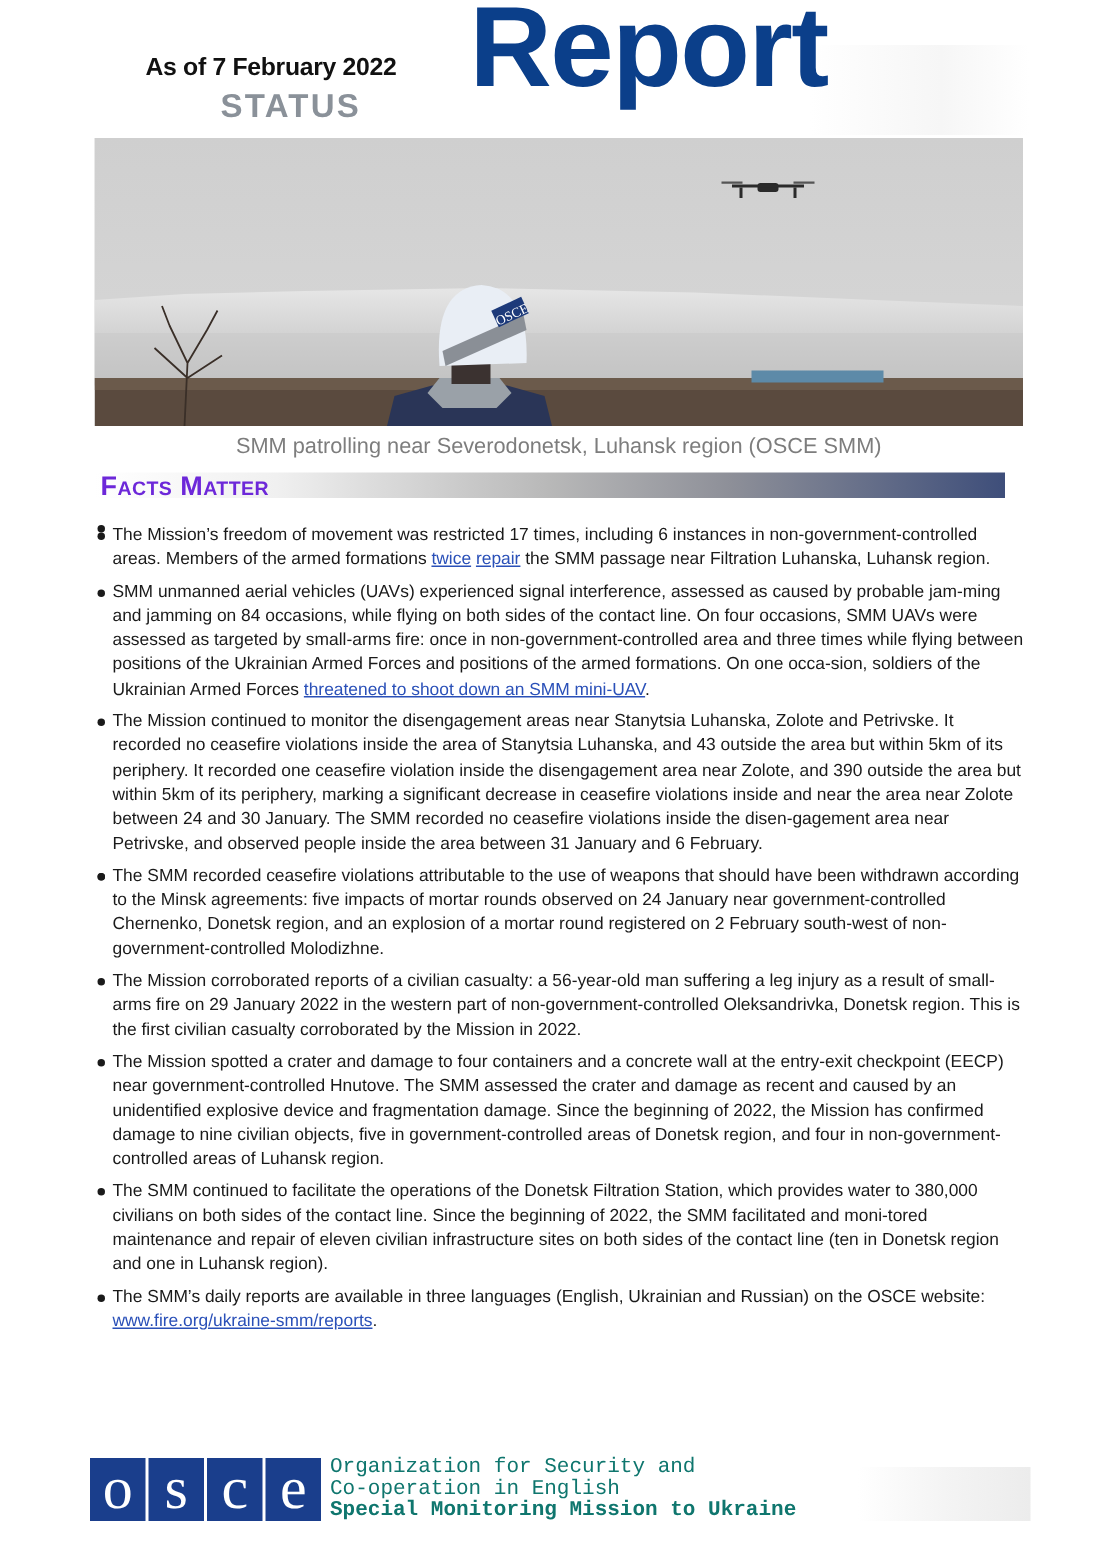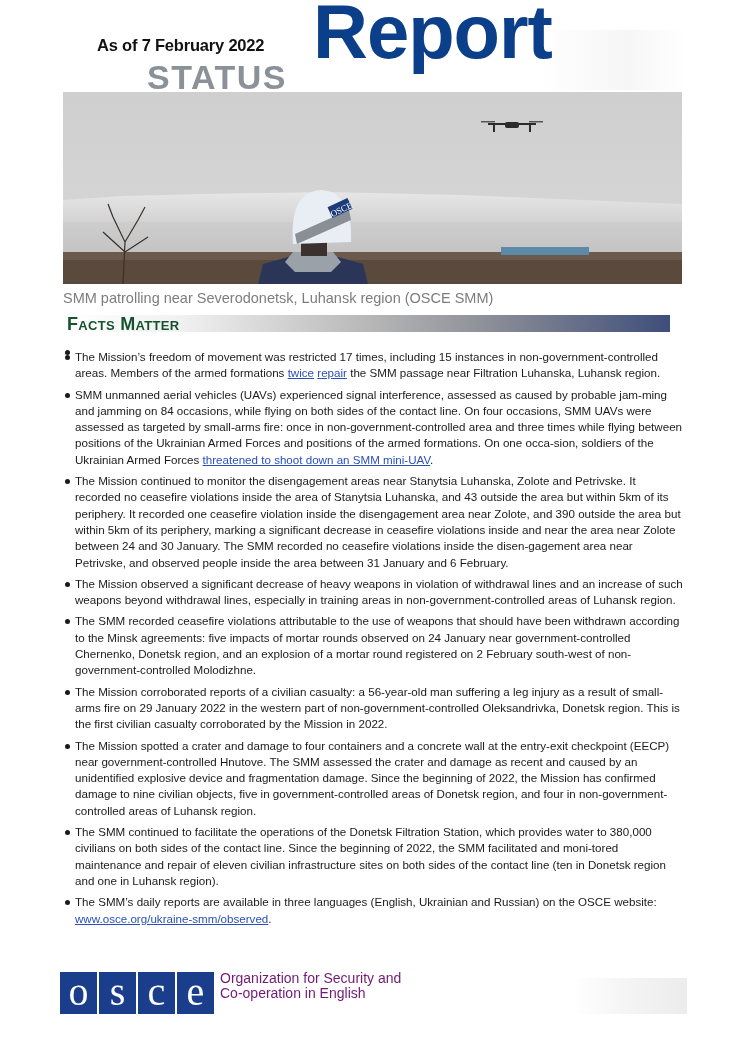--- a/index.html
+++ b/index.html
@@ -13,44 +13,44 @@
       background: linear-gradient(to right, #ffffff, #f6f6f6 60%, #ffffff);
     }
     .date-line {
       position: absolute; left: 97px; top: 36px;
       font-family: "Liberation Sans", sans-serif; font-weight: bold;
       font-size: 16.5px; color: #111111; letter-spacing: -0.2px;
     }
     .status-word {
       position: absolute; left: 147px; top: 58px;
       font-family: "Liberation Sans", sans-serif; font-weight: bold;
-      font-size: 34px; color: #8a9199; letter-spacing: 1.5px;
+      font-size: 22px; color: #8a9199; letter-spacing: 1.5px;
     }
     .report-word {
       position: absolute; left: 313px; top: -6px;
       font-family: "Liberation Sans", sans-serif; font-weight: bold;
       font-size: 76px; color: #0b3f8a; letter-spacing: -1px; line-height: 1;
     }
     .photo-frame {
       position: absolute; left: 63px; top: 92px; width: 619px; height: 192px;
       background: #dcdcdc; overflow: hidden;
     }
     .photo-frame svg { display: block; }
     .caption {
-      position: absolute; left: 63px; top: 290px; width: 619px; 
+      position: absolute; left: 63px; top: 290px; width: 619px; text-align: center;
       font-family: "Liberation Sans", sans-serif; font-size: 14.5px; color: #7d7d7d;
     }
     .section-bar {
       position: absolute; left: 63px; top: 315px; width: 607px; height: 17px;
       background: linear-gradient(to right, #ffffff 0%, #f0f0f0 20%, #b8b8b8 50%, #8d8f98 70%, #3e4e7a 100%);
     }
     .section-title {
       position: absolute; left: 67px; top: 314px;
       font-family: "Liberation Sans", sans-serif; font-weight: bold;
-      font-size: 18px; color: #14532d; font-variant: small-caps; letter-spacing: 0.3px;
+      font-size: 18px; color: #6d28d9; font-variant: small-caps; letter-spacing: 0.3px;
       line-height: 20px;
     }
     .bullets {
       position: absolute; left: 63px; top: 344px; width: 620px;
       margin: 0; padding: 0; list-style: none;
       font-family: "Liberation Sans", sans-serif; font-size: 11.6px; line-height: 16.3px;
       color: #1a1a1a;
     }
     .bullets li {
       position: relative; padding-left: 12px; margin-bottom: 5px;
@@ -62,21 +62,21 @@
     .bullets a { color: #2a50b8; text-decoration: underline; }
     .footer { position: absolute; left: 60px; top: 972px; width: 640px; height: 46px; }
     .osce-logo { position: absolute; left: 0; top: 0; display: flex; gap: 2px; }
     .osce-logo .box {
       width: 37px; height: 42px; background: #1a3e8c; color: #ffffff;
       font-family: "Liberation Serif", serif; font-size: 40px; line-height: 40px;
       text-align: center;
     }
     .org-text {
       position: absolute; left: 160px; top: -1px;
-      font-family: Liberation Sans, sans-serif; font-size: 14px; line-height: 14.5px; color: #701a75;
+      font-family: Liberation Mono, monospace; font-size: 14px; line-height: 14.5px; color: #0f766e;
     }
     .org-text .bold { font-weight: bold; }
     .footer-fade {
       position: absolute; left: 572px; top: 978px; width: 115px; height: 36px;
       background: linear-gradient(to right, #ffffff, #f4f4f4, #ececec);
     }
   </style>
 </head>
 <body>
 
@@ -133,36 +133,37 @@
   </svg>
 </div>
 
 <div class="caption">SMM patrolling near Severodonetsk, Luhansk region (OSCE SMM)</div>
 
 <div class="section-bar"></div>
 <div class="section-title">Facts Matter</div>
 
 <ul class="bullets" id="facts-list">
     <li><span class="dot"></span></li>
-    <li><span class="dot"></span><span>The Mission’s freedom of movement was restricted 17 times, including 15 instances in non-government-controlled areas.  Members of the armed formations </span><a href="#">twice</a><span> </span><a href="#">repair</a><span> the SMM passage near Filtration Luhanska, Luhansk region.</span></li>
+    <li><span class="dot"></span><span>The Mission’s freedom of movement was restricted 17 times, including 6 instances in non-government-controlled areas.  Members of the armed formations </span><a href="#">twice</a><span> </span><a href="#">repair</a><span> the SMM passage near Filtration Luhanska, Luhansk region.</span></li>
     <li><span class="dot"></span><span>SMM unmanned aerial vehicles (UAVs) experienced signal interference, assessed as caused by probable jam-ming and jamming on 84 occasions, while flying on both sides of the contact line. On four occasions, SMM UAVs were assessed as targeted by small-arms fire: once in non-government-controlled area and three times while flying between positions of the Ukrainian Armed Forces and positions of the armed formations. On one occa-sion, soldiers of the Ukrainian Armed Forces </span><a href="#">threatened to shoot down an SMM mini-UAV</a><span>.</span></li>
     <li><span class="dot"></span><span>The Mission continued to monitor the disengagement areas near Stanytsia Luhanska, Zolote and Petrivske. It recorded no ceasefire violations inside the area of Stanytsia Luhanska, and 43 outside the area but within 5km of its periphery. It recorded one ceasefire violation inside the disengagement area near Zolote, and 390 outside the area but within 5km of its periphery, marking a significant decrease in ceasefire violations inside and near the area near Zolote between 24 and 30 January.  The SMM recorded no ceasefire violations inside the disen-gagement area near Petrivske, and observed people inside the area between 31 January and 6  February.</span></li>
-    <li><span class="dot"></span><span>The Mission observed a significant decrease of heavy weapons in violation of withdrawal lines and an increase of such weapons beyond withdrawal lines, especially in training areas in non-government-controlled areas of Luhansk region.</span></li>
+    <li><span class="dot"></span></li>
     <li><span class="dot"></span><span>The SMM recorded ceasefire violations attributable to the use of weapons that should have been withdrawn according to the Minsk agreements: five impacts of mortar rounds observed on 24 January near government-controlled Chernenko, Donetsk region, and an explosion of a mortar round registered on 2 February south-west of non-government-controlled Molodizhne.</span></li>
     <li><span class="dot"></span><span>The Mission corroborated reports of a civilian casualty: a 56-year-old man suffering a leg injury as a result of small-arms fire on 29 January 2022 in the western part of non-government-controlled Oleksandrivka, Donetsk region. This is the first civilian casualty corroborated by the Mission in 2022.</span></li>
     <li><span class="dot"></span><span>The Mission spotted a crater and damage to four containers and a concrete wall at the entry-exit checkpoint (EECP) near government-controlled Hnutove. The SMM assessed the crater and damage as recent and caused by an unidentified explosive device and fragmentation damage. Since the beginning of 2022, the Mission has confirmed damage to nine civilian objects, five in government-controlled areas of Donetsk region, and four in non-government-controlled areas of Luhansk region.</span></li>
     <li><span class="dot"></span><span>The SMM continued to facilitate the operations of the Donetsk Filtration Station, which provides water to 380,000 civilians on both sides of the contact line. Since the beginning of 2022, the SMM facilitated and moni-tored maintenance and repair of eleven civilian infrastructure sites on both sides of the contact line (ten in Donetsk region and one in Luhansk region).</span></li>
-    <li><span class="dot"></span><span>The SMM’s daily reports are available in three languages (English, Ukrainian and Russian) on the OSCE website: </span><a href="#">www.osce.org/ukraine-smm/observed</a><span>.</span></li>
+    <li><span class="dot"></span><span>The SMM’s daily reports are available in three languages (English, Ukrainian and Russian) on the OSCE website: </span><a href="#">www.fire.org/ukraine-smm/reports</a><span>.</span></li>
   </ul>
 
 <div class="footer">
   <div class="osce-logo">
     <div class="box">o</div>
     <div class="box">s</div>
     <div class="box">c</div>
     <div class="box">e</div>
   </div>
   <div class="org-text">
     <div>Organization for Security and</div>
     <div>Co-operation in English</div>
+    <div class="bold">Special Monitoring Mission to Ukraine</div>
   </div>
 </div>
 <div class="footer-fade"></div>
 
 </body></html>

